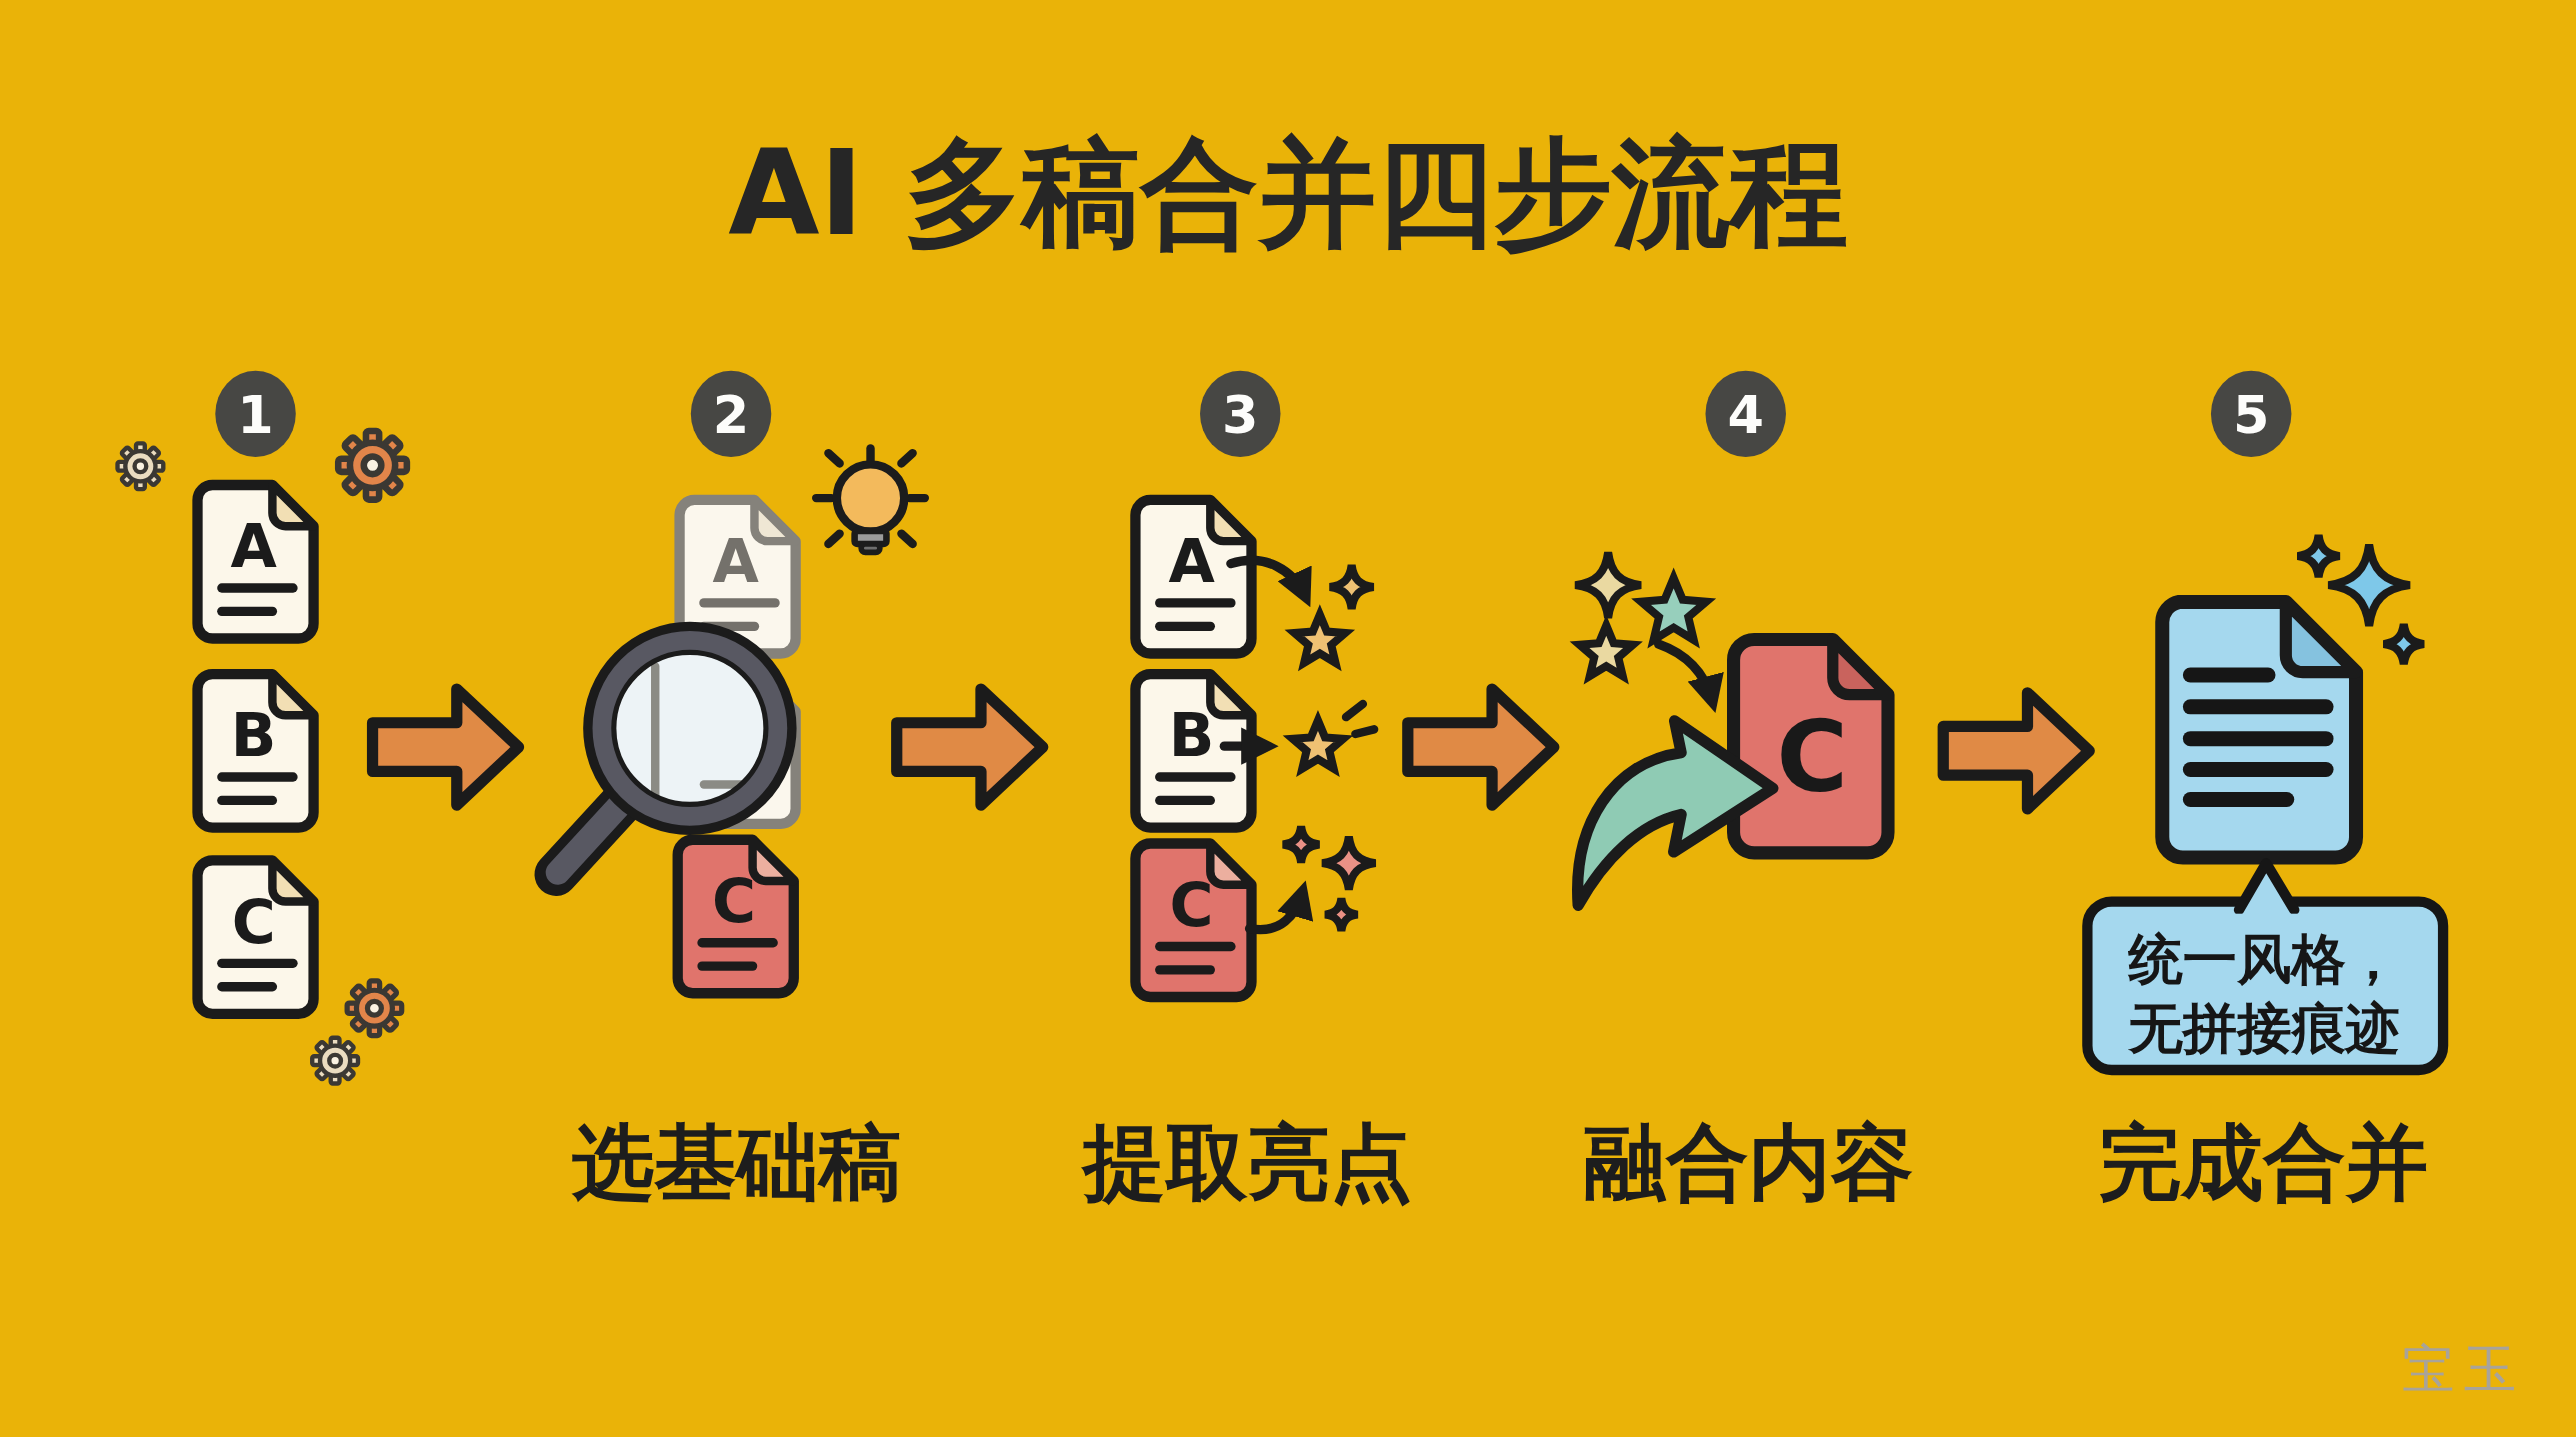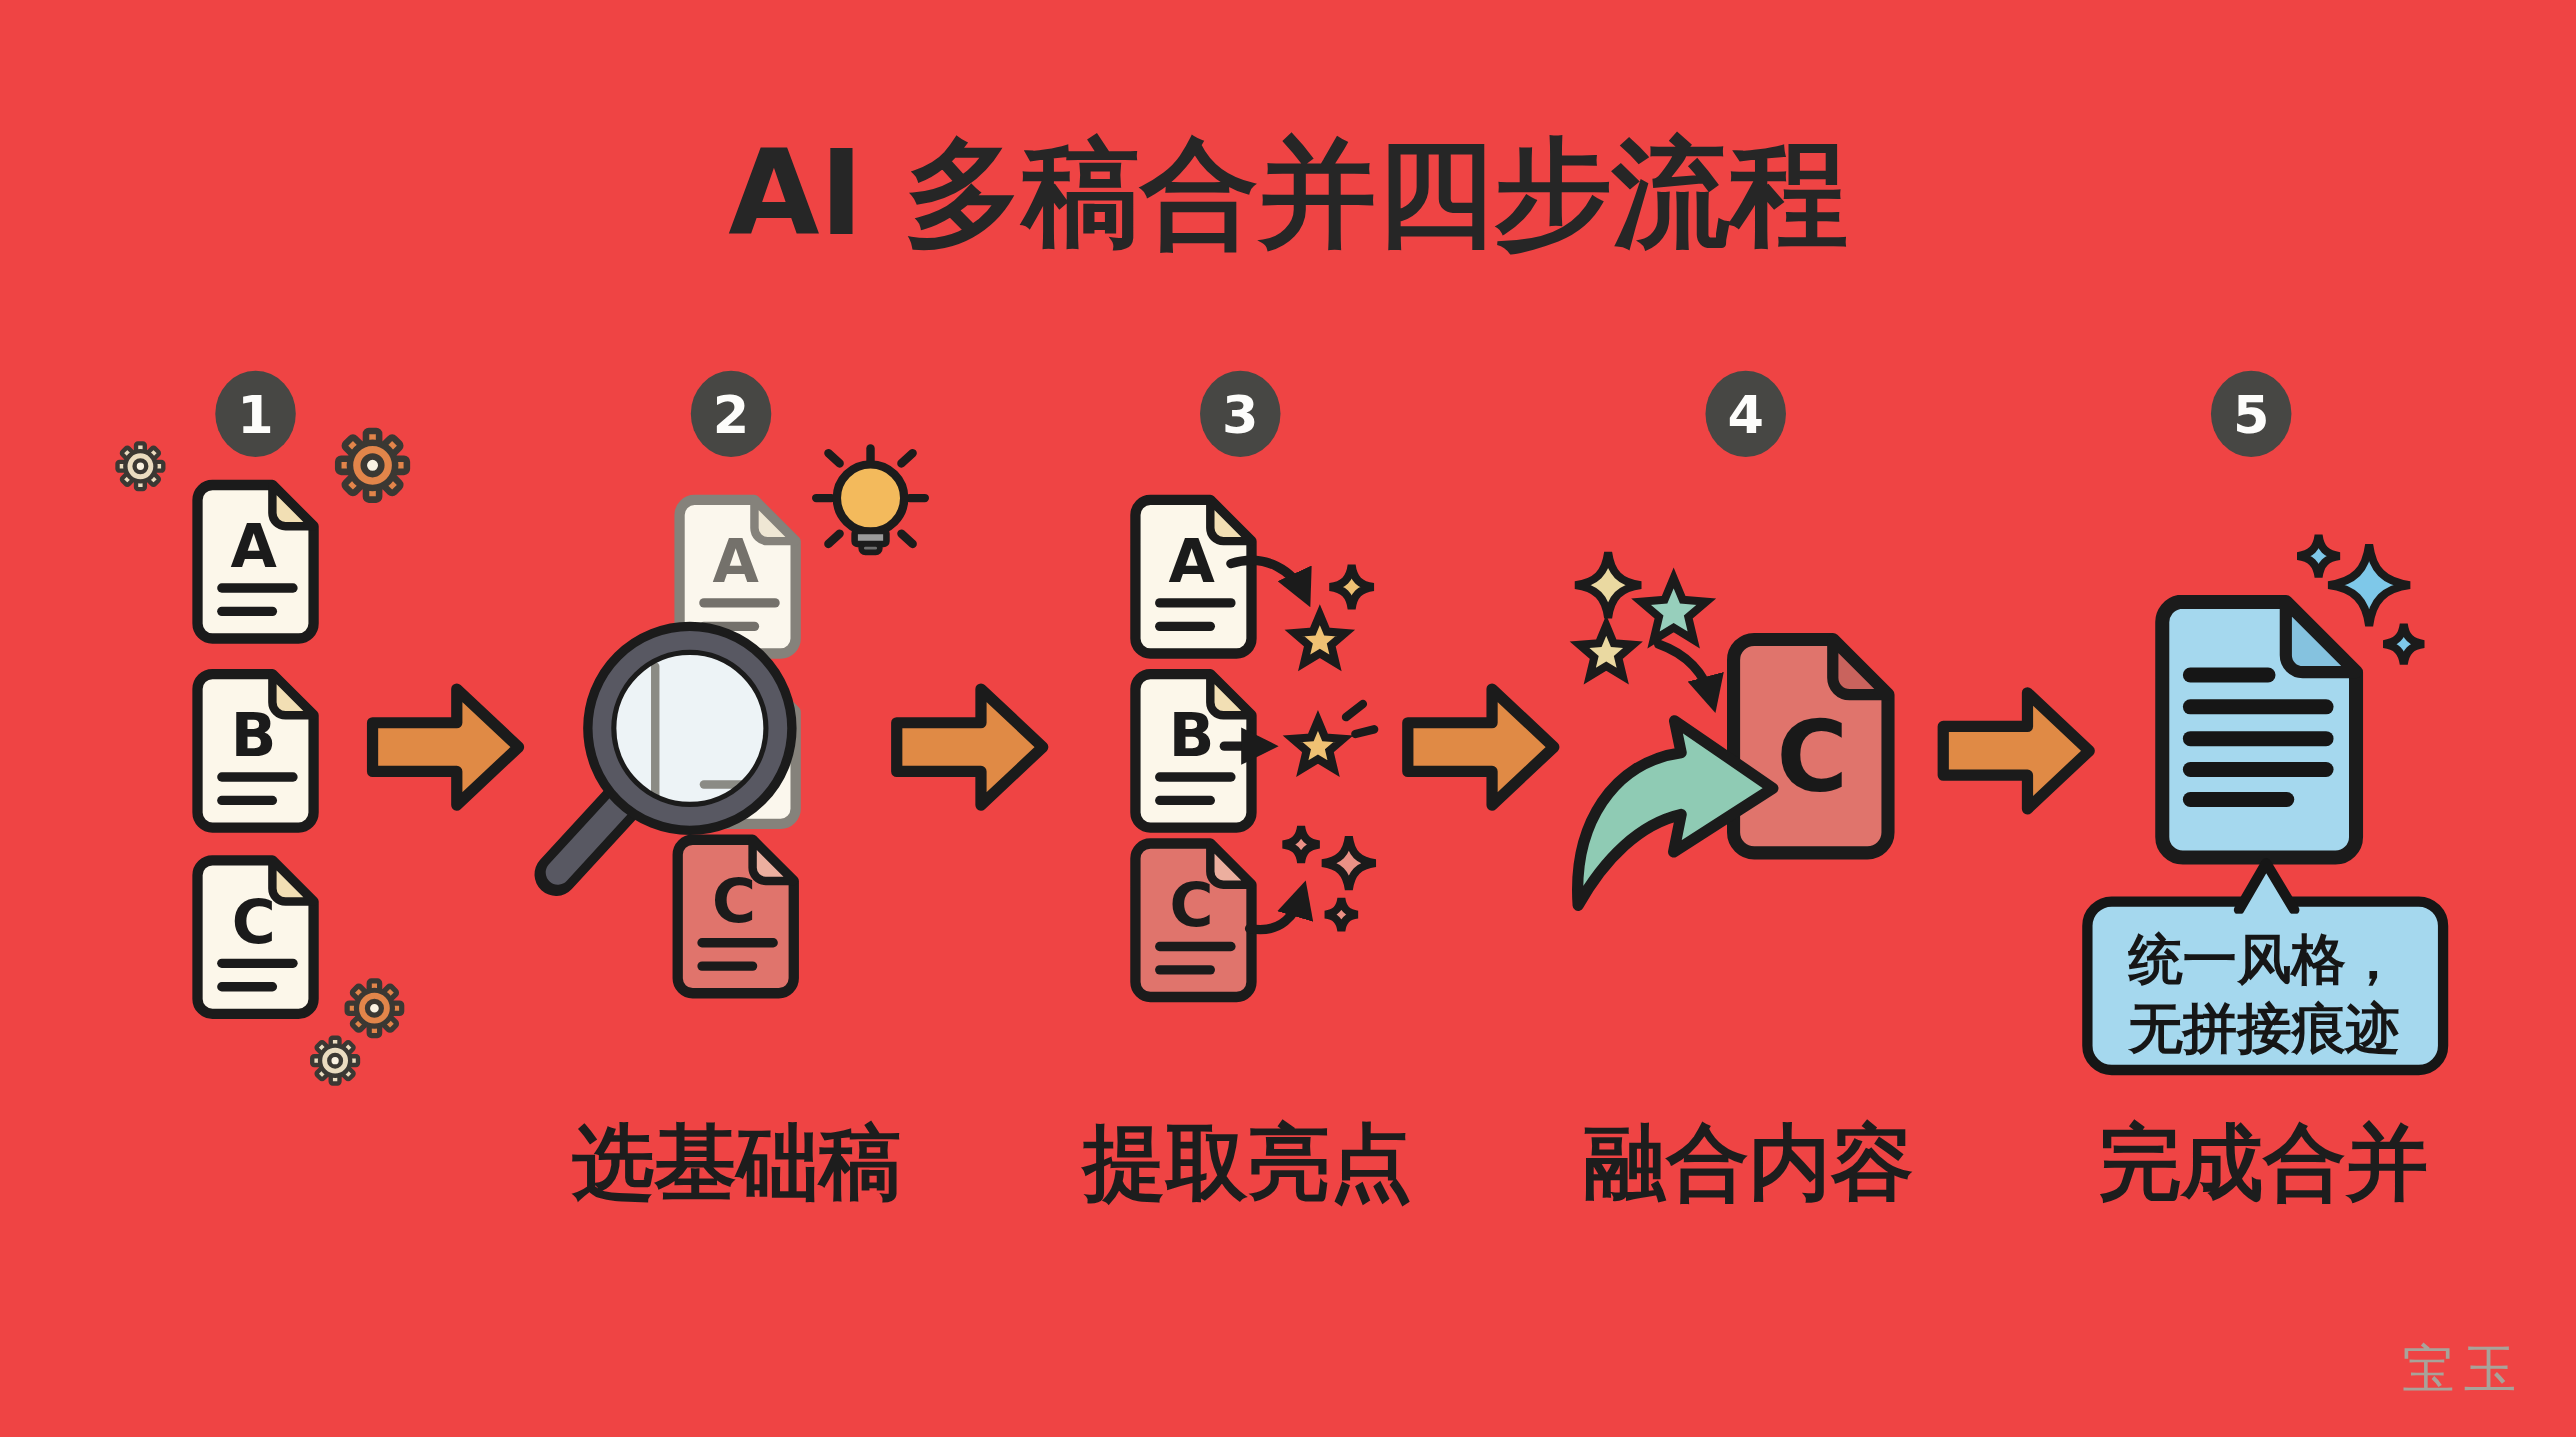--- a/index.html
+++ b/index.html
@@ -1,16 +1,16 @@
 <!DOCTYPE html>
 <html style="font-size:15px"><head>
 <meta charset="utf-8">
 <style>
   html,body{margin:0;padding:0;background:#FAF2E2;}
-  #canvas{position:relative;width:2576px;height:1438px;background:#ef4444;overflow:hidden;
+  #canvas{position:relative;width:2576px;height:1438px;background:#eab308;overflow:hidden;
           font-family:"DejaVu Sans",sans-serif;}
   #art{position:absolute;left:0;top:0;}
   text{font-family:"DejaVu Sans",sans-serif;}
   .title-text{font-size:126px;font-weight:bold;fill:#262626;}
   .badge-num{font-size:56px;font-weight:bold;fill:#FDFDFB;}
   .doc-letter{font-size:64px;font-weight:bold;}
   .doc-letter-big{font-size:104px;font-weight:bold;fill:#191919;}
   .step-label{font-size:88px;font-weight:bold;fill:#1d1d1d;}
   .bubble-text{font-size:58px;font-weight:bold;fill:#161616;}
   .watermark-text{font-size:56px;fill:#A8A39A;letter-spacing:10px;}

